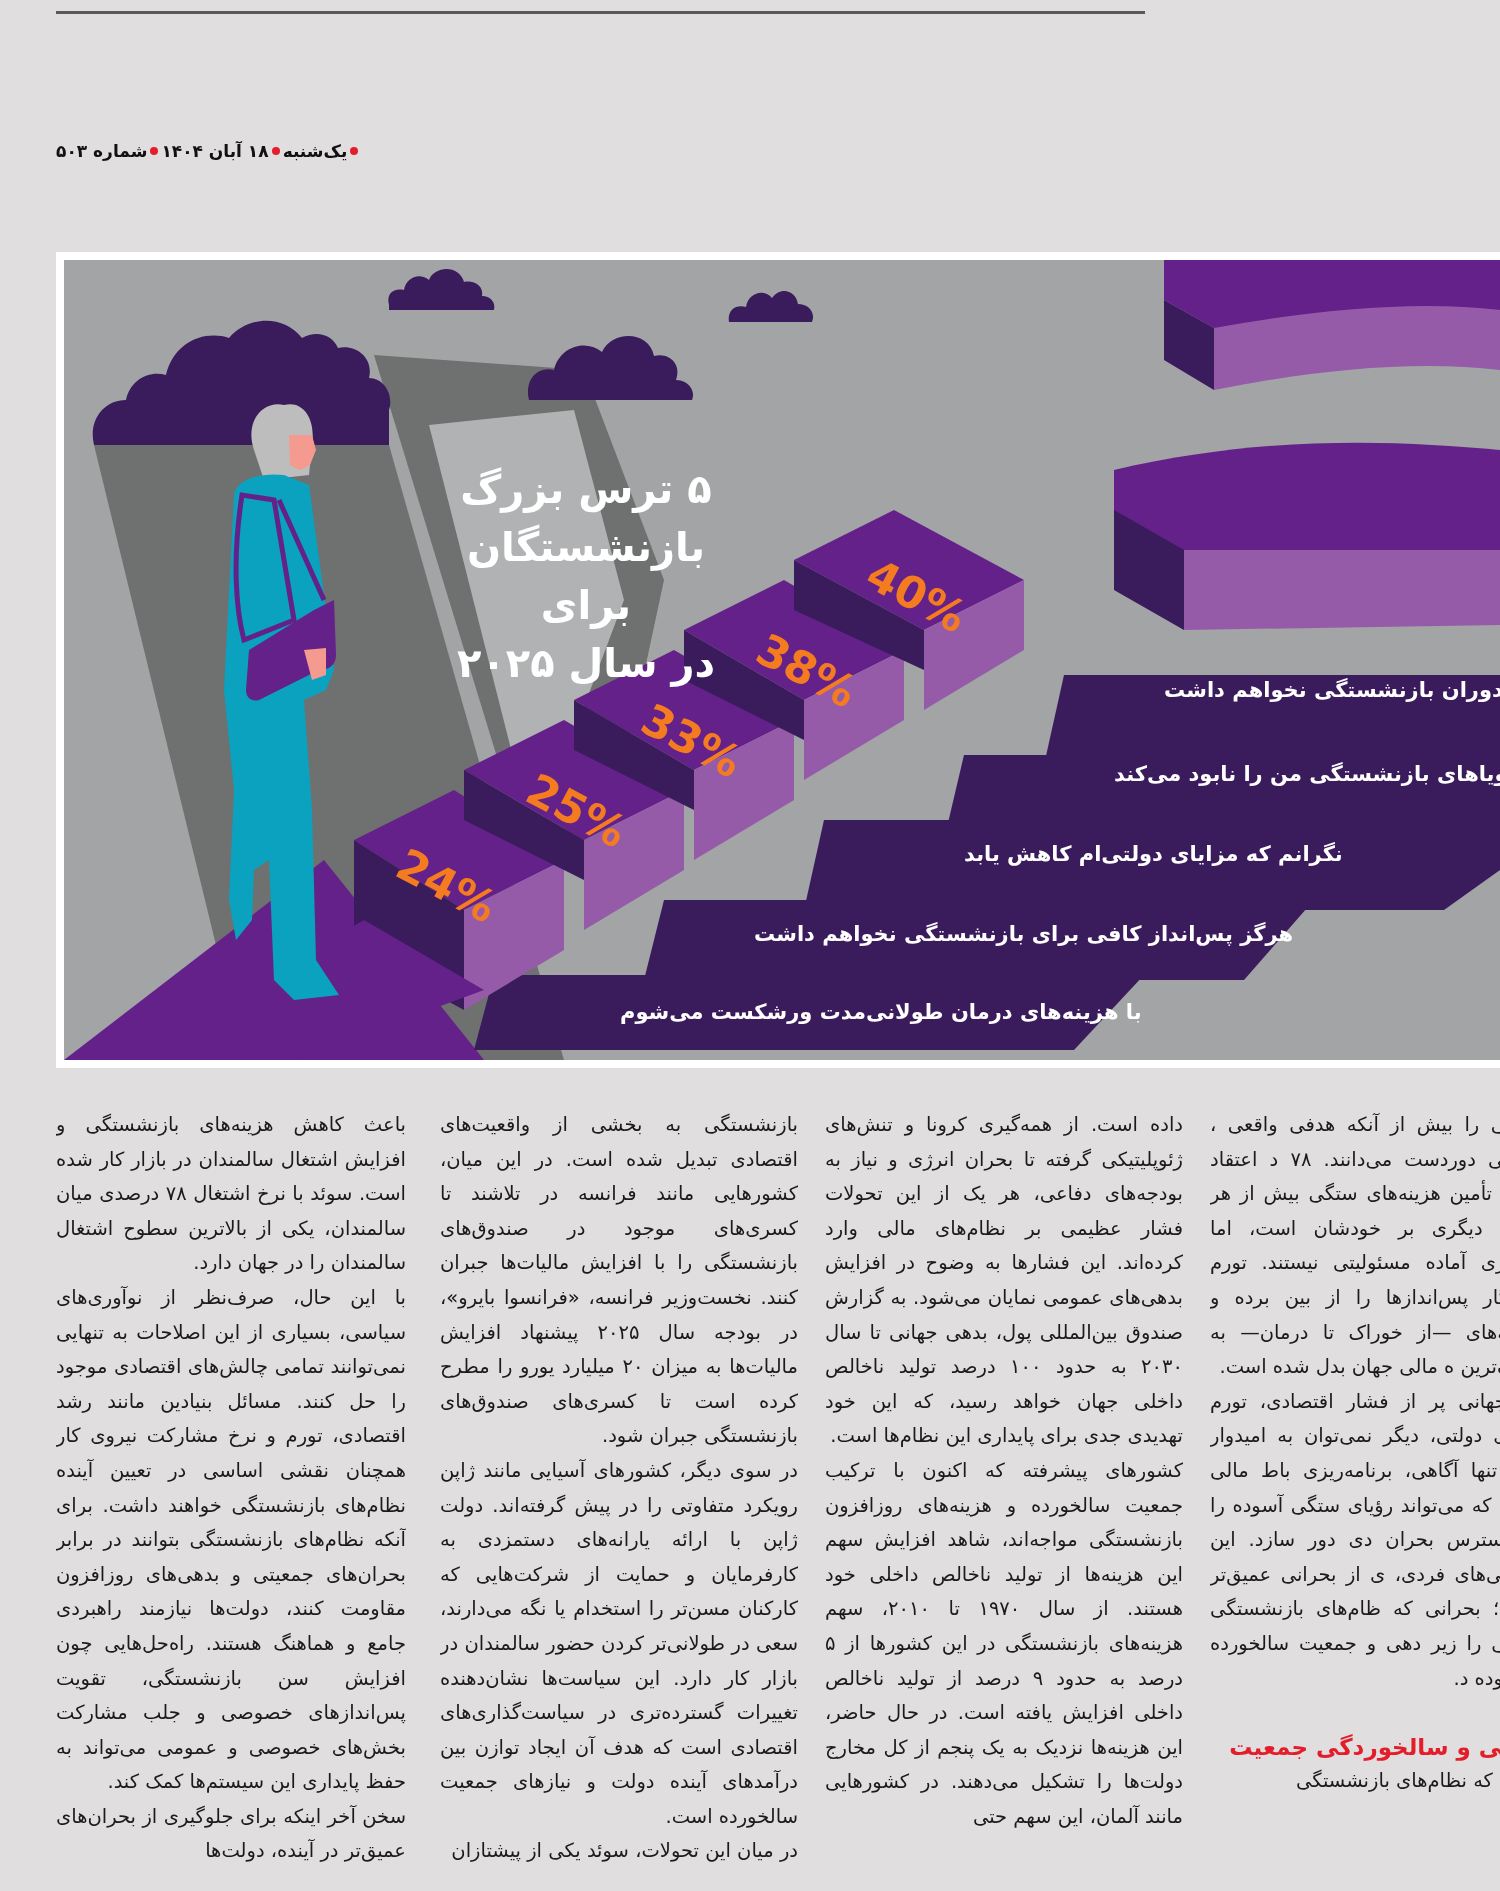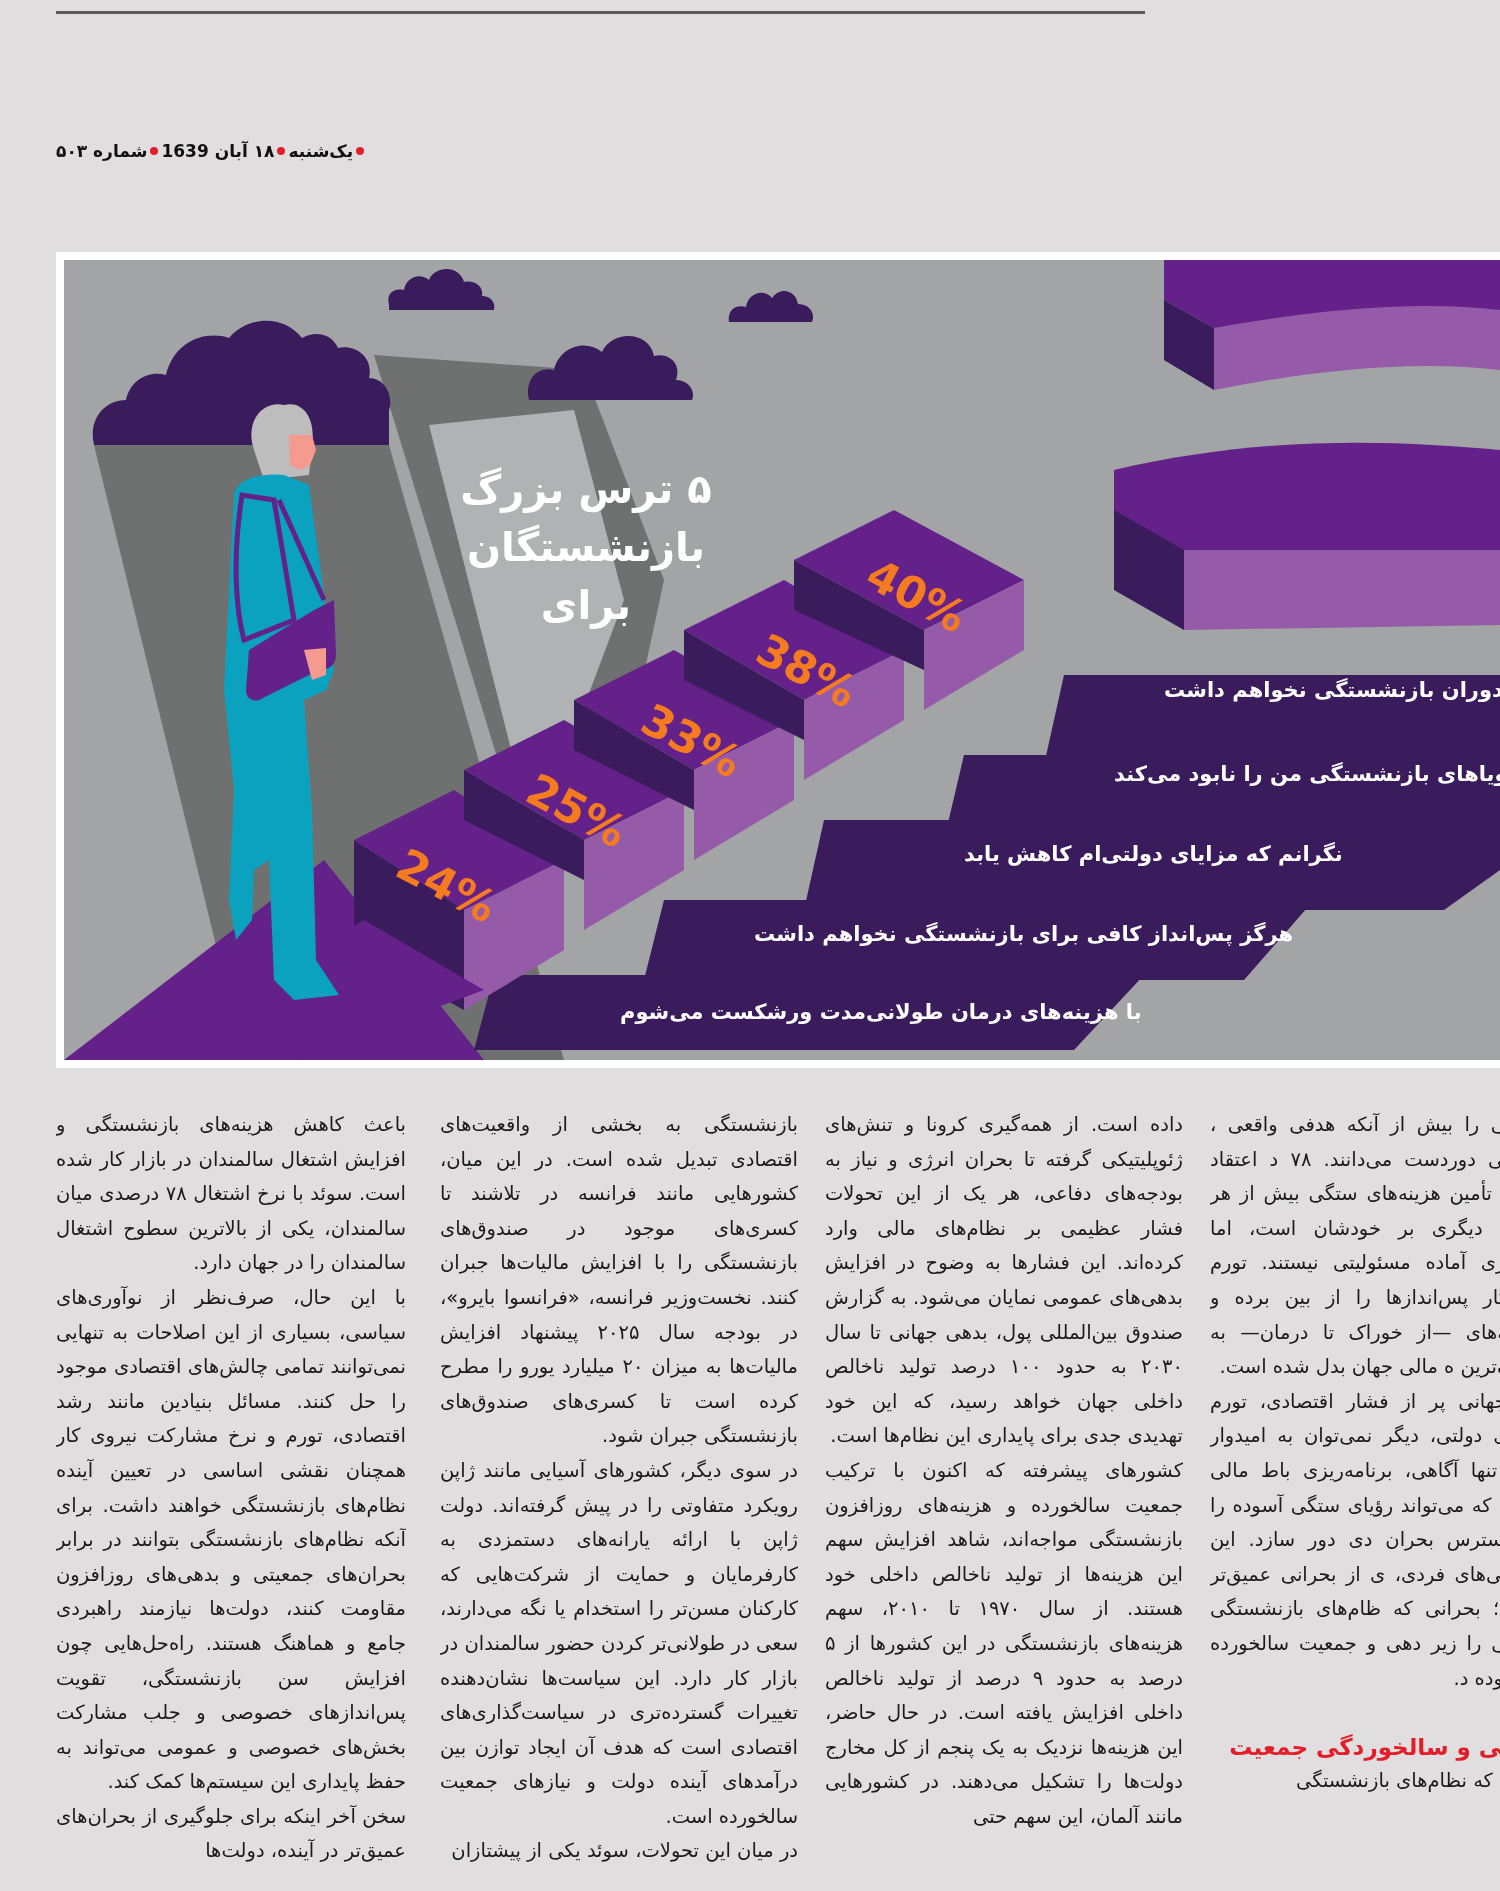--- a/index.html
+++ b/index.html
@@ -62,21 +62,21 @@
 </style>
 </head>
 <body>
 
 <div class="top-rule"></div>
 
 <div class="dateline">
   <span class="dot"></span>
   <span>یک‌شنبه</span>
   <span class="dot"></span>
-  <span>۱۸ آبان 1639</span>
+  <span>۱۸ آبان ۱۴۰۴</span>
   <span class="dot"></span>
   <span>شماره ۵۰۳</span>
 </div>
 
 <div class="figure-frame">
   <div class="figure-inner">
     <svg width="1436" height="800" viewBox="0 0 1436 800">
 
       <polygon points="30,185 325,185 500,800 180,800" fill="#6f7070"></polygon>
       <polygon points="310,95 520,110 600,320 540,600 440,520" fill="#6f7070"></polygon>
@@ -140,20 +140,21 @@
         <path d="M178,235 C168,300 172,350 180,380 L230,360 L210,240 Z" fill="none" stroke="#64218a" stroke-width="5"></path>
         <path d="M215,240 L260,340" stroke="#64218a" stroke-width="5"></path>
         <path d="M185,390 L250,350 L270,340 L272,395 C272,405 265,410 255,410 L195,440 C188,442 182,438 182,430 Z" fill="#64218a"></path>
         <path d="M240,390 L262,388 L262,415 L248,420 Z" fill="#f59a8f"></path>
       </g>
     </svg>
 
     <div class="fig-title">
       <div>۵ ترس بزرگ</div>
       <div>بازنشستگان برای</div>
+      <div>در سال ۲۰۲۵</div>
     </div>
 
     <div class="step-pct" style="left:330px; top:600px;">24%</div>
     <div class="step-pct" style="left:460px; top:525px;">25%</div>
     <div class="step-pct" style="left:575px; top:455px;">33%</div>
     <div class="step-pct" style="left:690px; top:385px;">38%</div>
     <div class="step-pct" style="left:800px; top:310px;">40%</div>
 
     <div class="fear-label" style="left:556px; top:740px;">با هزینه‌های درمان طولانی‌مدت ورشکست می‌شوم</div>
     <div class="fear-label" style="left:690px; top:662px;">هرگز پس‌انداز کافی برای بازنشستگی نخواهم داشت</div>

